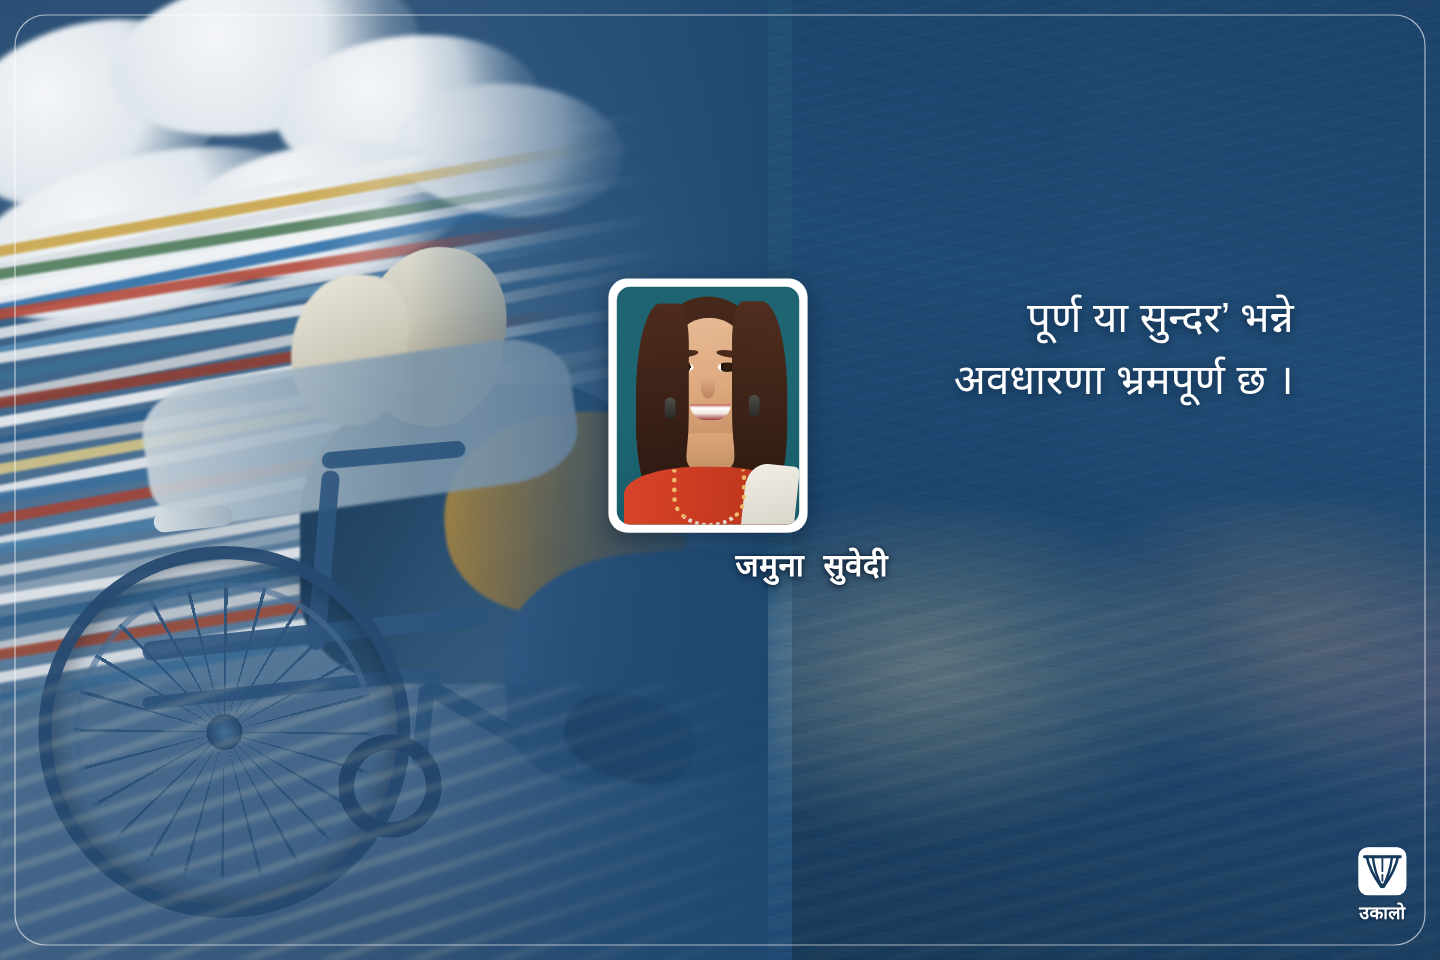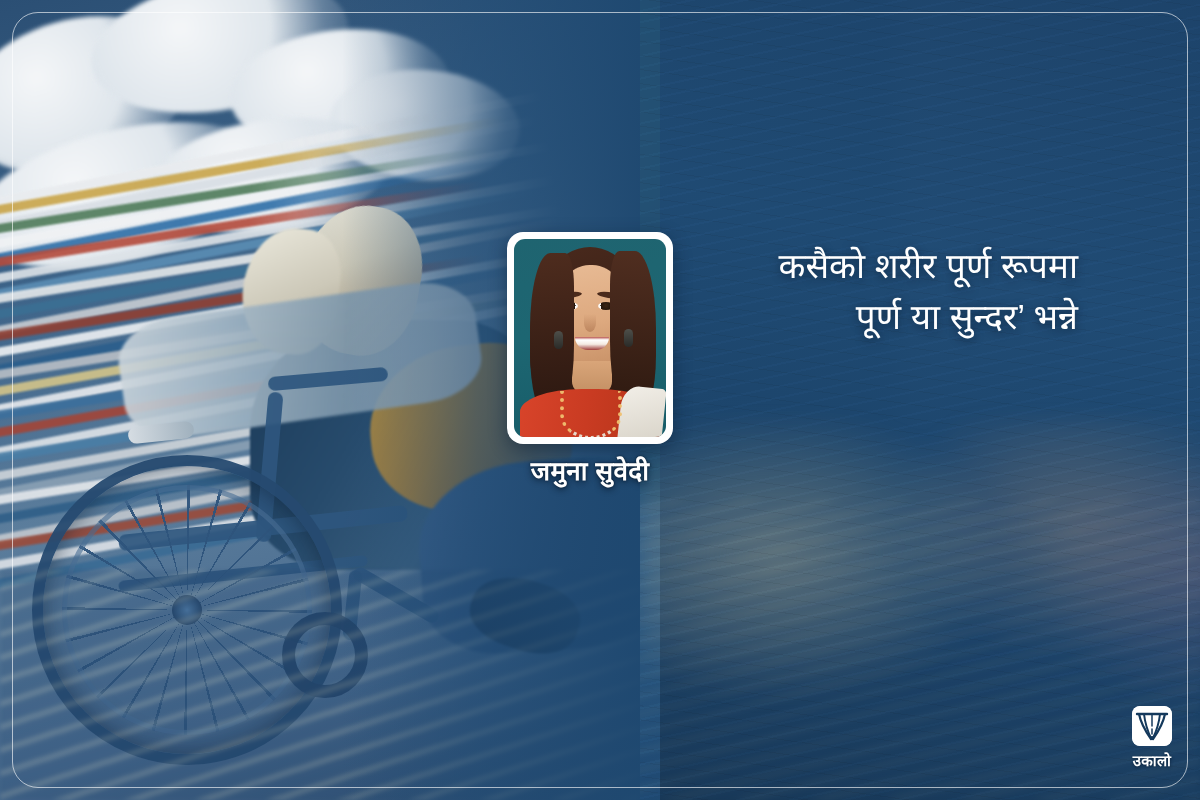--- a/index.html
+++ b/index.html
@@ -300,27 +300,27 @@
   }
   .p-neck{
     position:absolute; left:58px; top:122px; width:40px; height:34px;
     background:linear-gradient(180deg,#d9a579,#c28f63);
     border-radius:0 0 40% 40%;
   }
 
   
   .name{
     position:absolute; left:440px; top:452px; width:300px;
-    text-align:center;
+    text-align:right;
     color:#ffffff;
     font-size:26px;
     font-weight:bold;
     letter-spacing:.4px;
     text-shadow:0 2px 6px rgba(6,20,38,.75), 0 0 2px rgba(6,20,38,.9);
-    font-family:Liberation Sans, sans-serif;
+    font-family:Liberation Mono, monospace;
   }
 
   
   .quote{
     position:absolute; left:640px; top:240px; width:438px;
     text-align:right;
     color:#ffffff;
     font-size:35px;
     line-height:51px;
     font-weight:400;
@@ -445,22 +445,22 @@
         <div class="p-top"></div>
         <div class="p-shawl"></div>
         <div class="p-necklace"></div>
       </div>
     </div>
   </div>
 
   <div class="name">जमुना सुवेदी</div>
 
   <div class="quote" id="quote-block">
-      <span class="quote-line">कसैको शरीर पूर्ण रूपमा</span>
       <span class="quote-line">पूर्ण या सुन्दर’ भन्ने</span>
+      <span class="quote-line">अवधारणा भ्रमपूर्ण छ ।</span>
     </div>
 
   <div class="logo">
     <div class="logo-mark">
       <svg width="40" height="40" viewBox="0 0 40 40" aria-hidden="true">
         <rect x="0" y="0" width="40" height="40" rx="8" fill="#ffffff"></rect>
         <path d="M6 7 L20 31 L20 7 Z" fill="none" stroke="#14395c" stroke-width="0"></path>
         <path d="M7 8 C9 18, 14 26, 19 33" stroke="#14395c" stroke-width="2.2" fill="none" stroke-linecap="round"></path>
         <path d="M12 8 C13 17, 16 26, 19.4 33" stroke="#14395c" stroke-width="2.0" fill="none" stroke-linecap="round"></path>
         <path d="M28 8 C27 18, 24 26, 20.6 33" stroke="#14395c" stroke-width="2.0" fill="none" stroke-linecap="round"></path>

